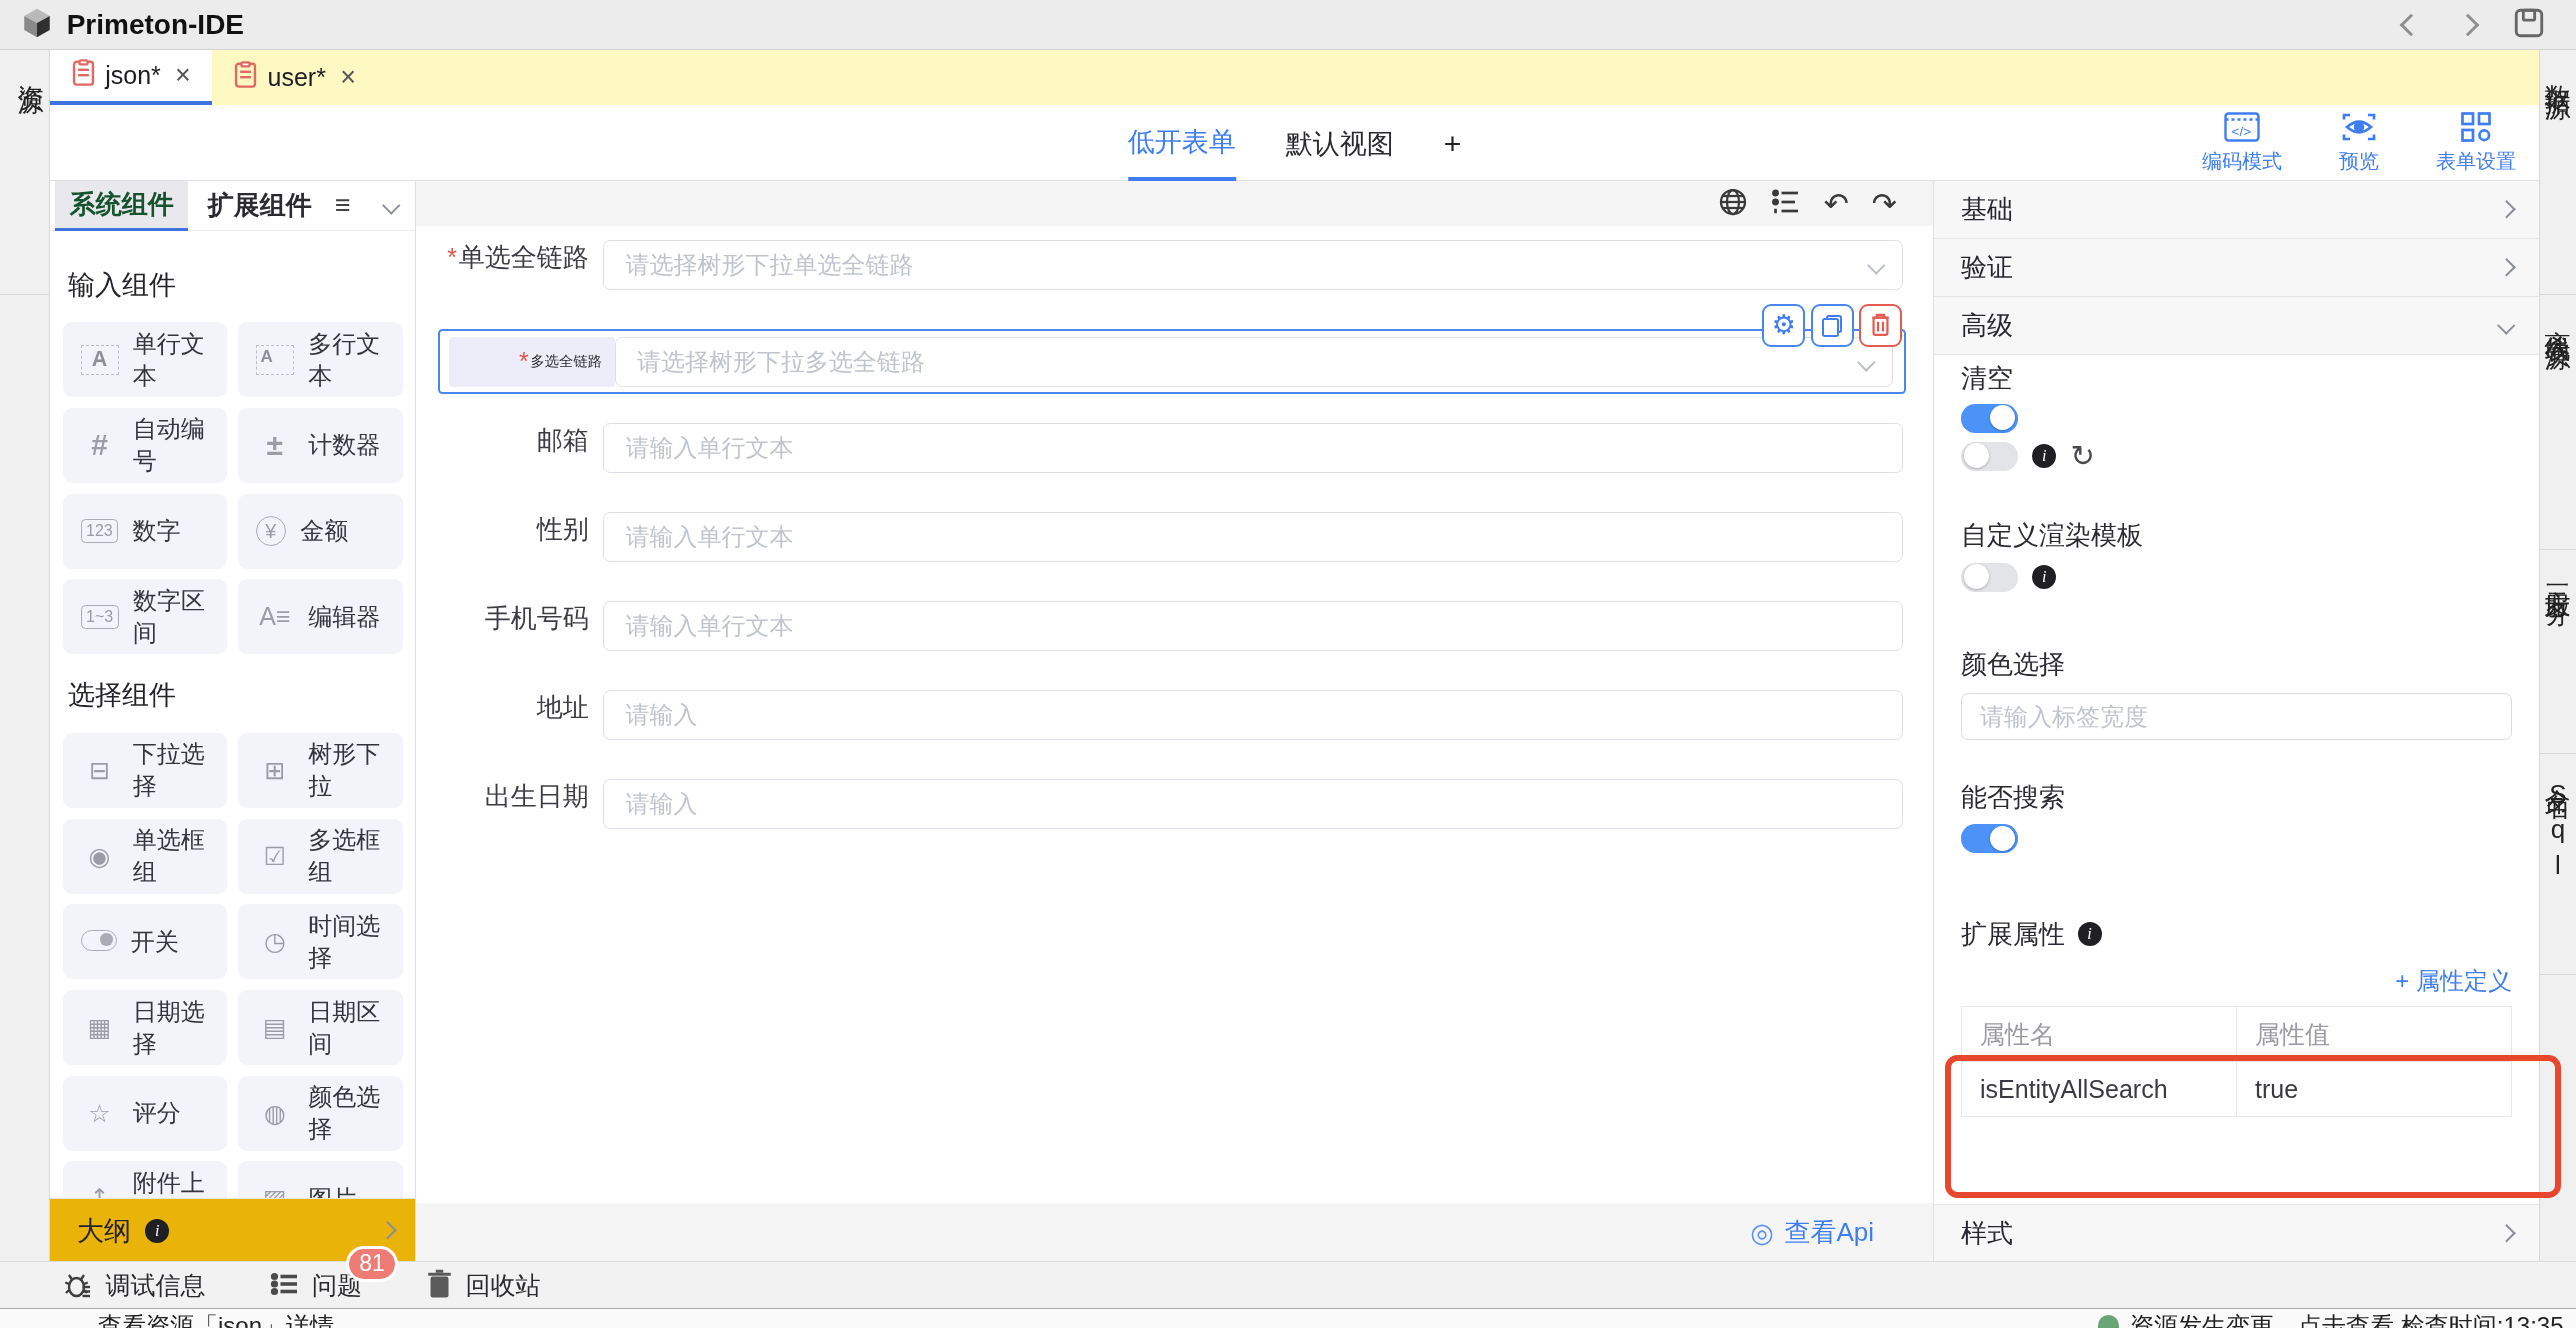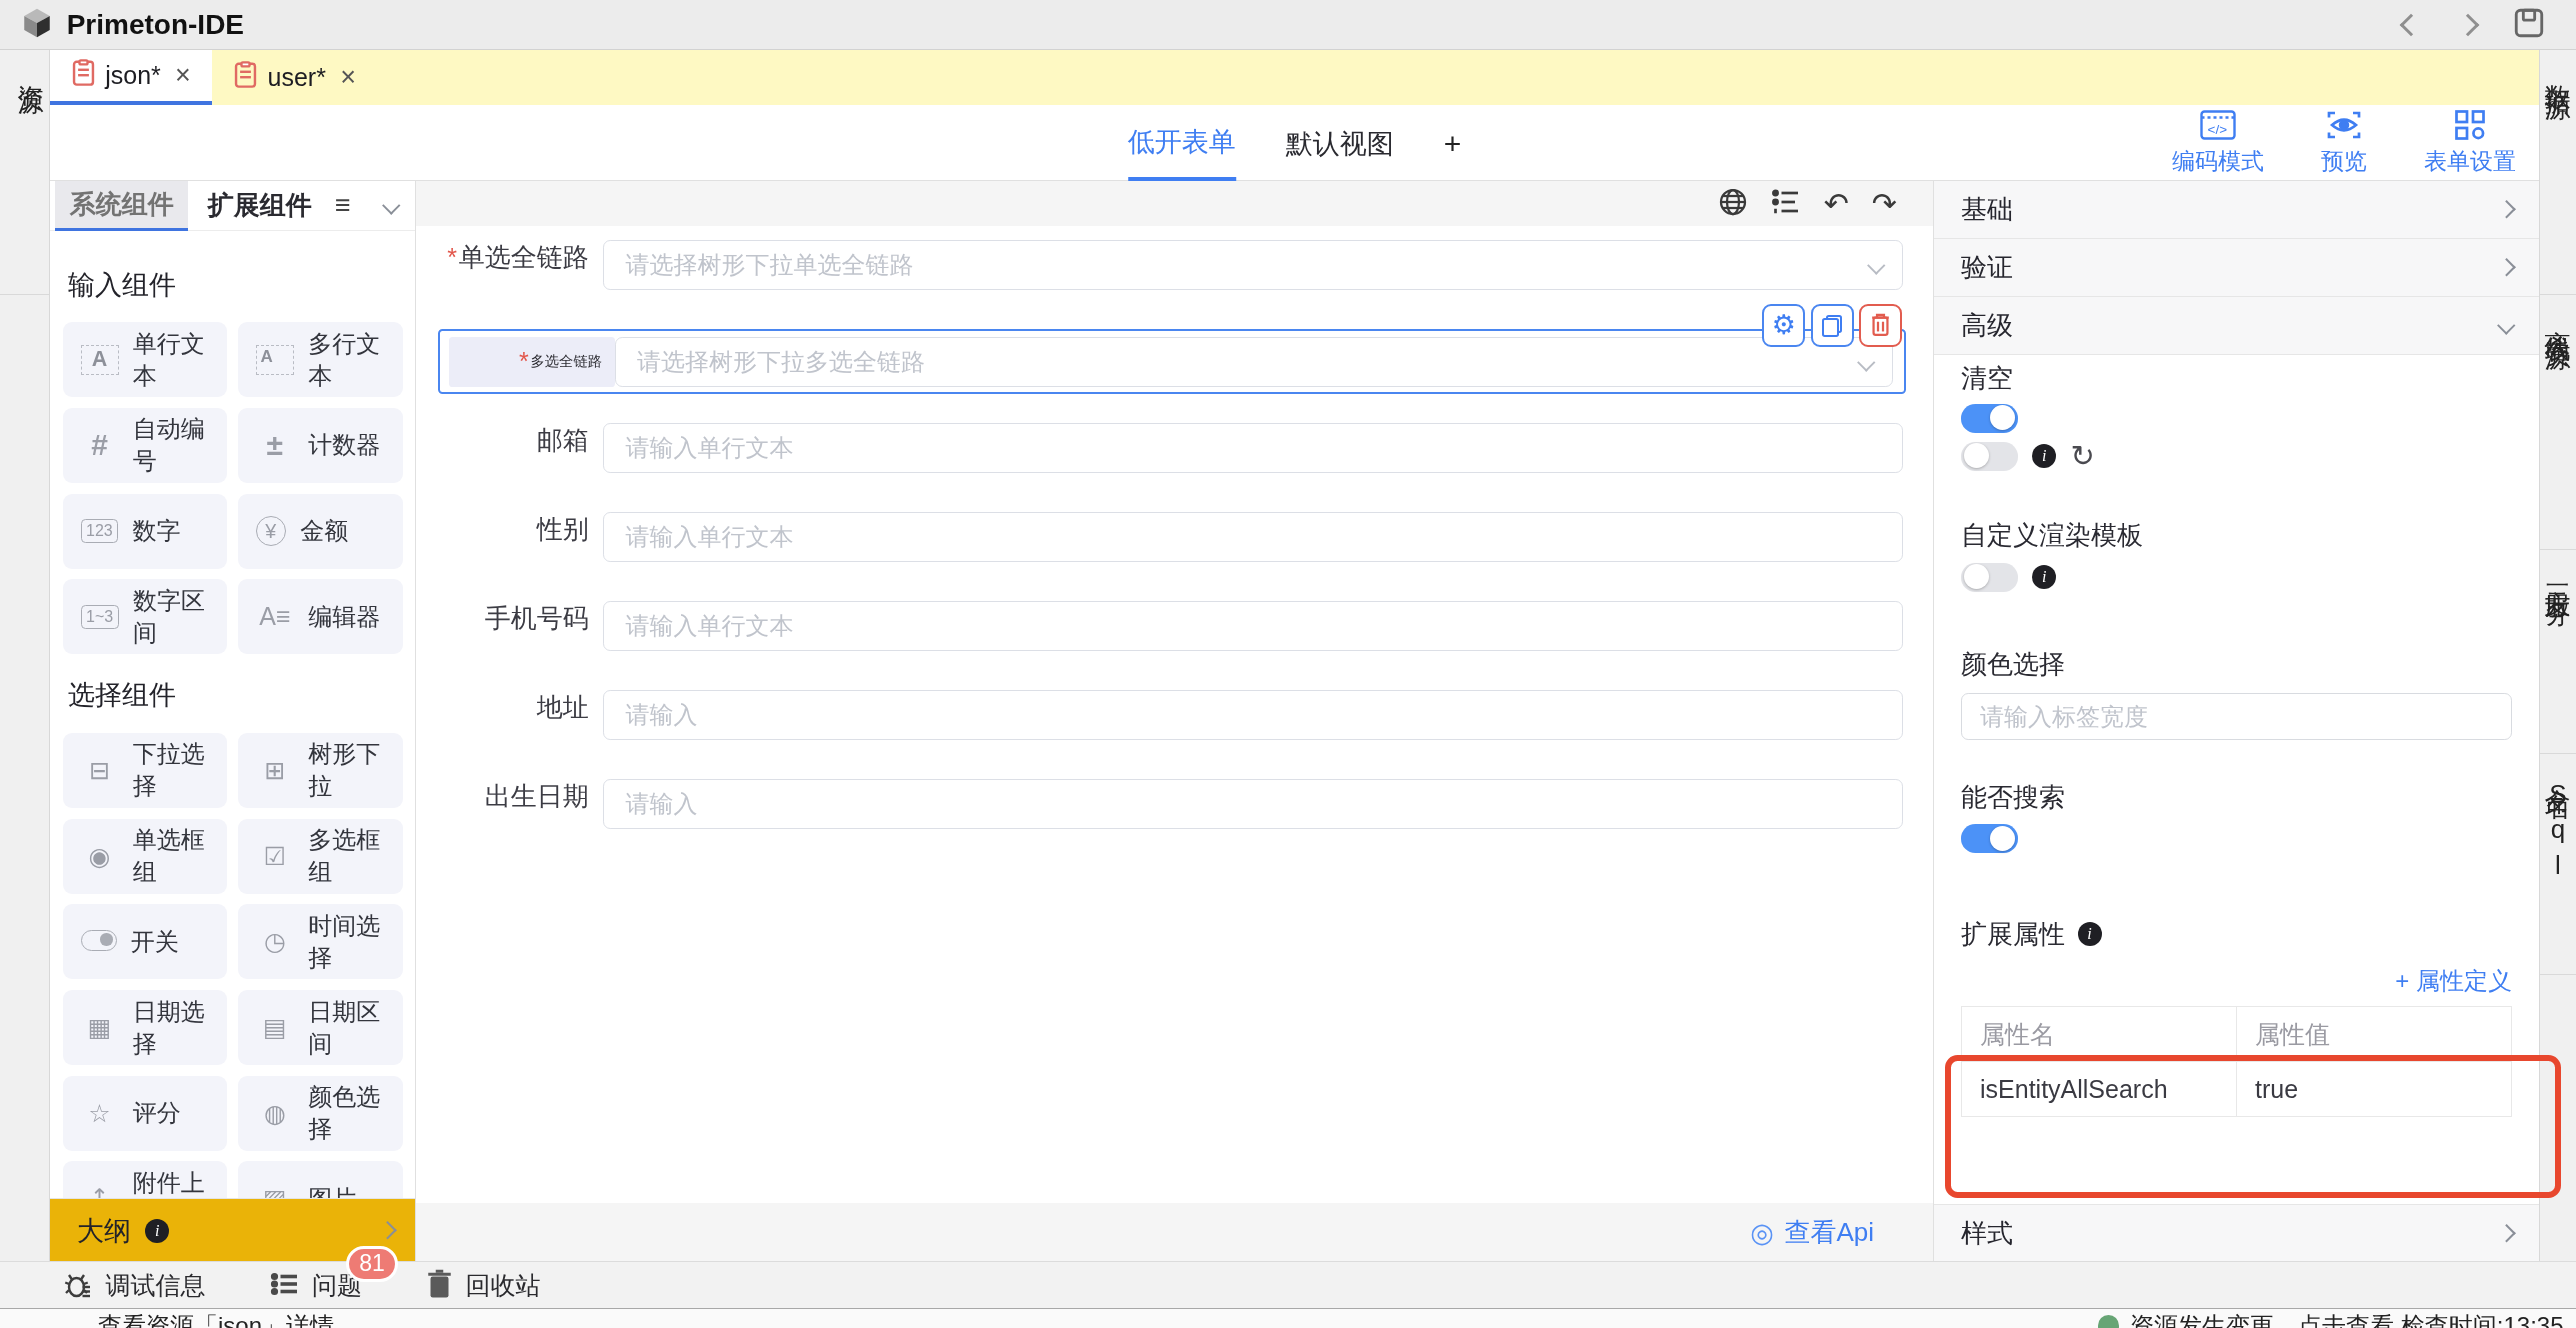--- a/index.html
+++ b/index.html
@@ -34,29 +34,29 @@
   .etab svg { margin-right:10.7px; }
 
   
   #viewrow { position:absolute; top:106px; left:50px; right:37px; height:75px; background:#fff; border-bottom:0.9px solid #e0e0e0; }
   #viewtabs { position:absolute; left:50%; transform:translateX(-50%); top:0; height:75px; display:flex; align-items:center; gap:50px; }
   .vtab2 { font-size:27px; color:#2a2a30; height:75px; display:flex; align-items:center; }
   .vtab2.active { color:#3f7ef2; border-bottom:4.5px solid #3f7ef2; }
   #viewadd { font-size:30px; color:#222; }
   #modebtns { position:absolute; right:23px; top:0; height:75px; display:flex; align-items:center; gap:57px; }
   .modebtn { display:flex; flex-direction:column; align-items:center; justify-content:center; color:#3f7ef2; gap:3.6px; }
-  .modebtn .lbl { font-size:23px; color:#3f7ef2;font-family:Liberation Serif, serif; }
+  .modebtn .lbl { font-size:20px; color:#3f7ef2;font-family:Liberation Serif, serif; }
 
   
   #central { position:absolute; top:181px; left:50px; right:37px; bottom:66px; display:flex; }
 
   
   #components { width:366px; background:#fff; border-right:0.9px solid #e0e0e0; display:flex; flex-direction:column; }
   #comp-head { height:50px; display:flex; align-items:center; border-bottom:0.9px solid #ececec; }
-  .ctab { font-size:26px; font-weight:600; color:#737373; padding:0 14.3px; height:50px; display:flex; align-items:center; margin-left:5.4px; }
+  .ctab { font-size:26px; font-weight:600; color:#14532d; padding:0 14.3px; height:50px; display:flex; align-items:center; margin-left:5.4px; }
   .ctab.active { background:#e9e9ed; border-bottom:3.6px solid #3f74e0; }
   .ctab.inactive { font-weight:600; color:#2a2a30; }
   #comp-head .menu { font-size:27px; color:#444; margin-left:9px; }
   #comp-head .chev { margin-left:auto; margin-right:18px; }
   #comp-body { flex:1; overflow:hidden; padding:23px 12.5px 0 12.5px; }
   .comp-sec-title { font-size:27px; color:#23232a; margin:12.5px 0 19.7px 5.4px; }
   .comp-grid { display:grid; grid-template-columns:1fr 1fr; gap:10.7px; margin-bottom:23px; }
   .comp-item { height:75px; background:#f3f4fa; border-radius:9px; display:flex; align-items:center; padding-left:18px; gap:14.3px; }
   .comp-item .lbl { font-size:24px; color:#33353d; }
   .comp-ic { color:#9a9da6; font-size:25px; min-width:38px; display:inline-flex; align-items:center; justify-content:center; }

